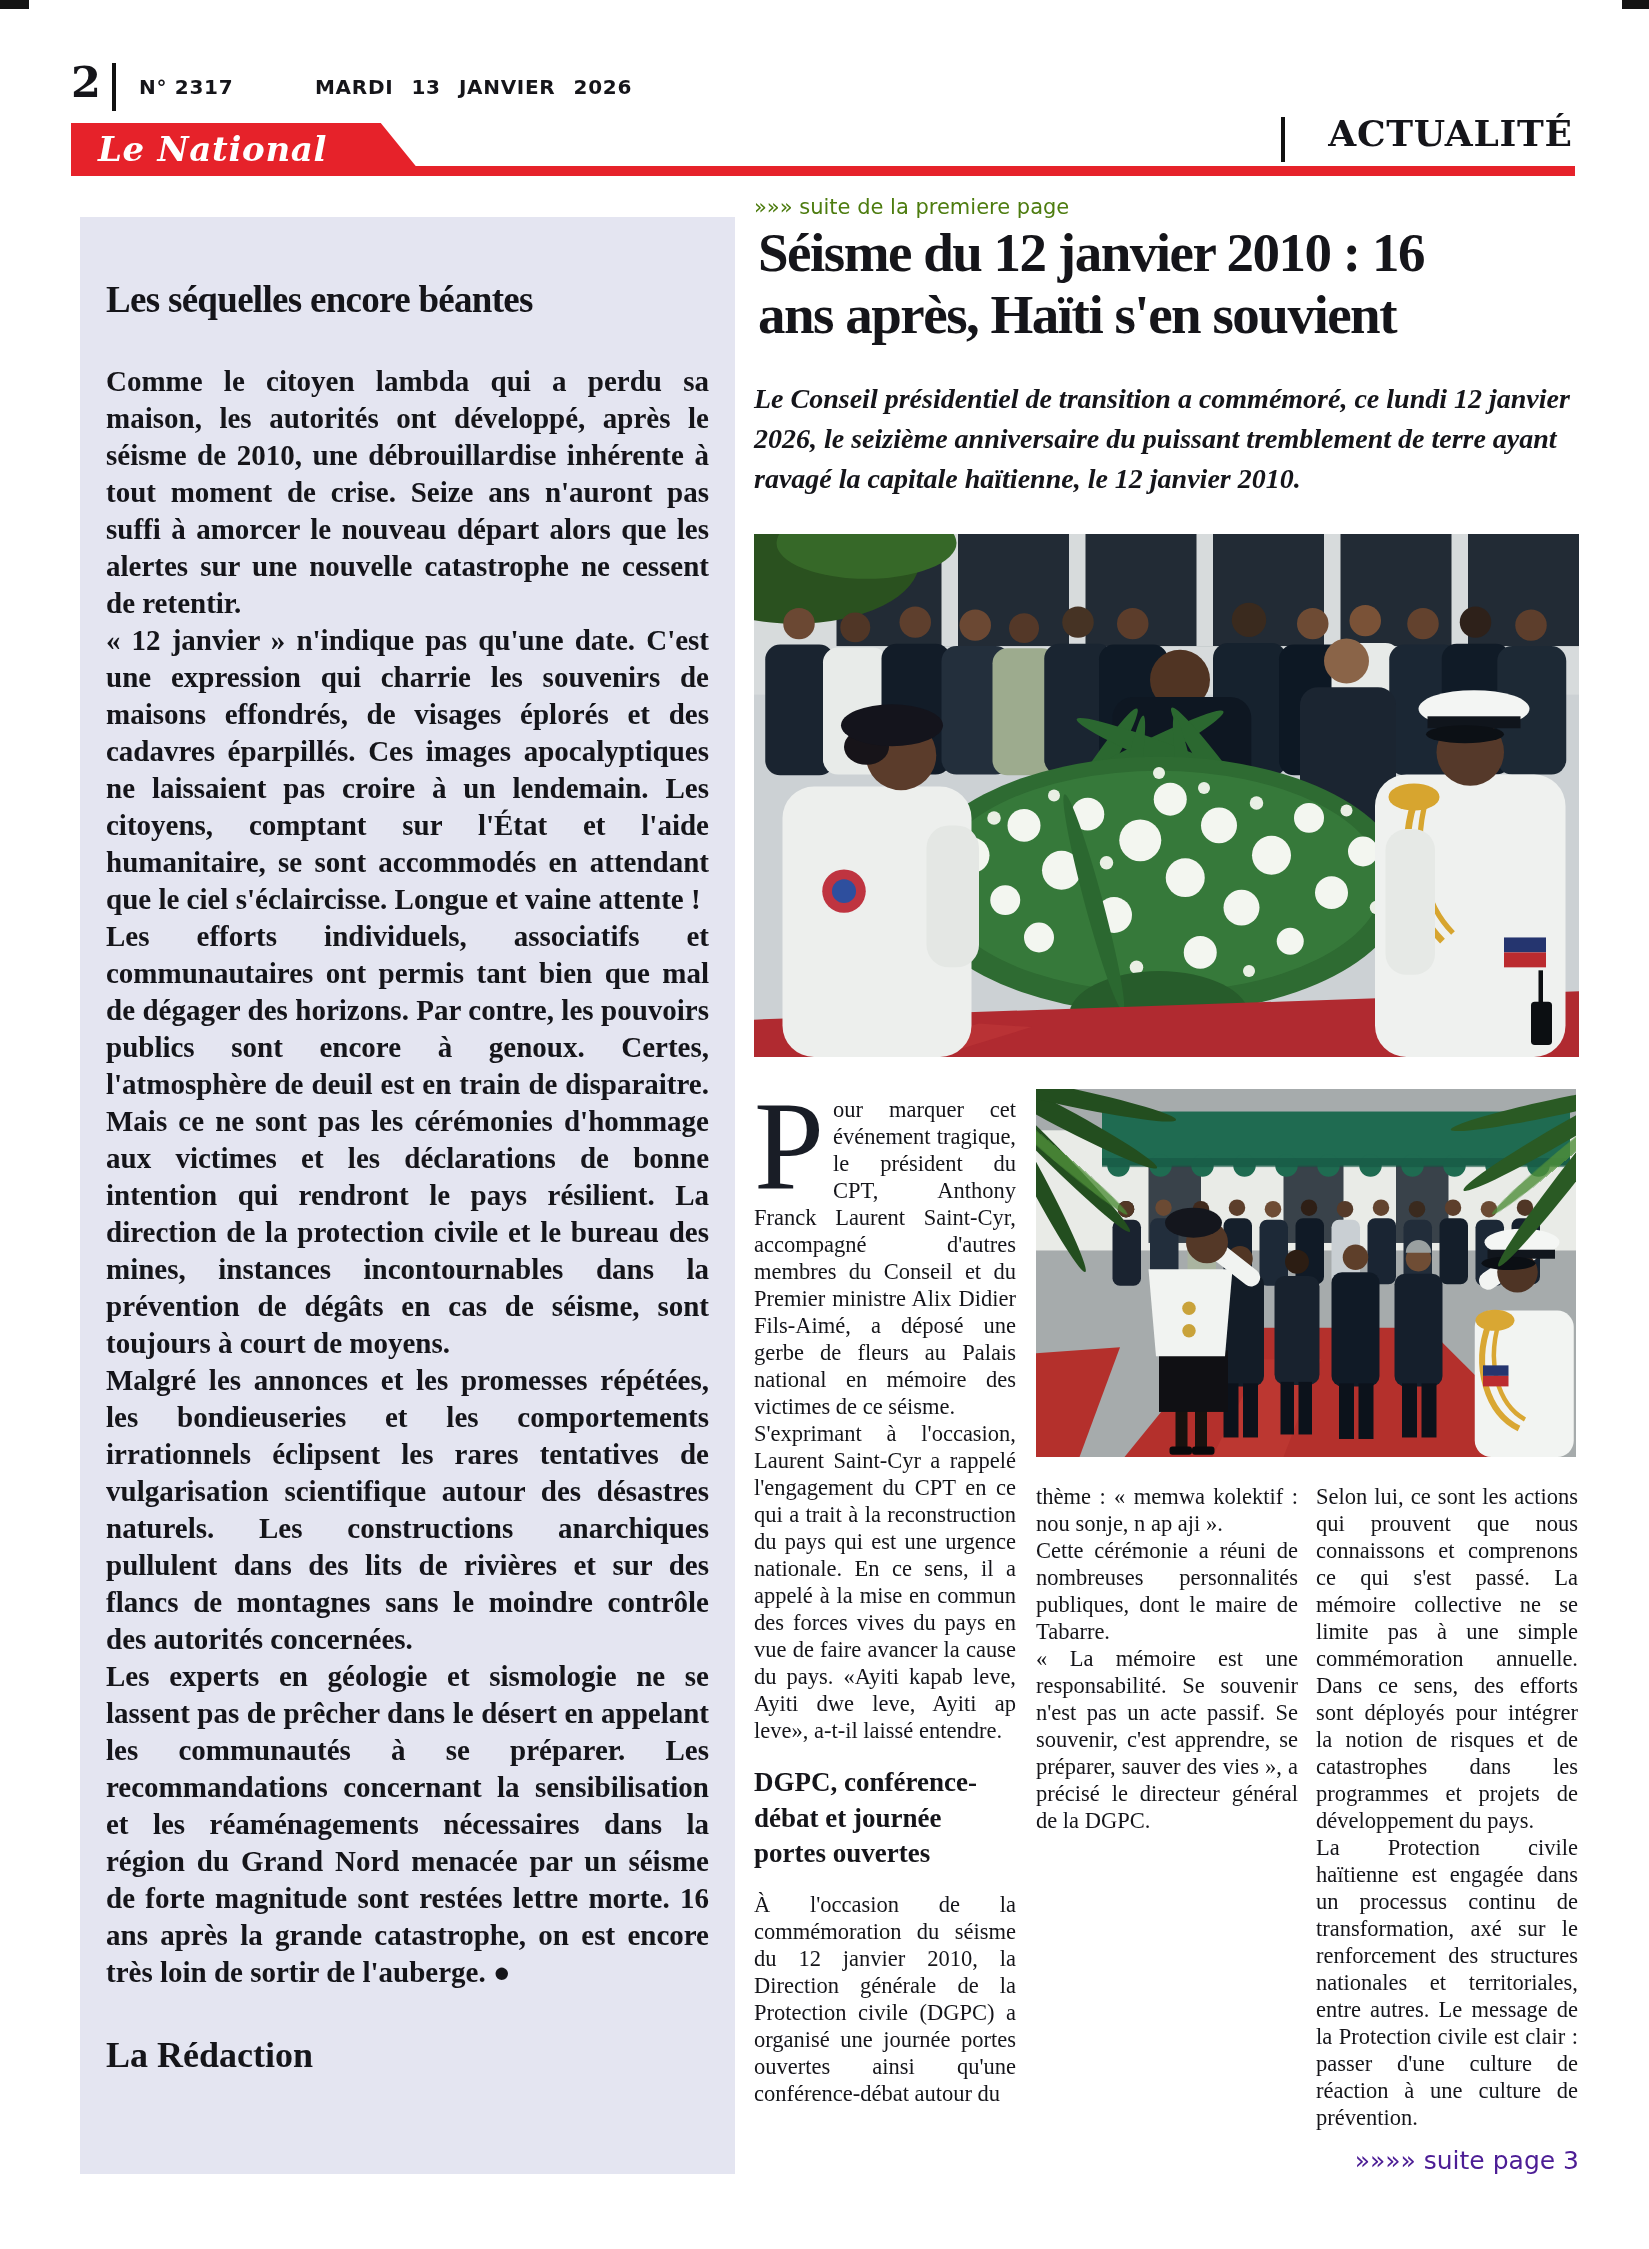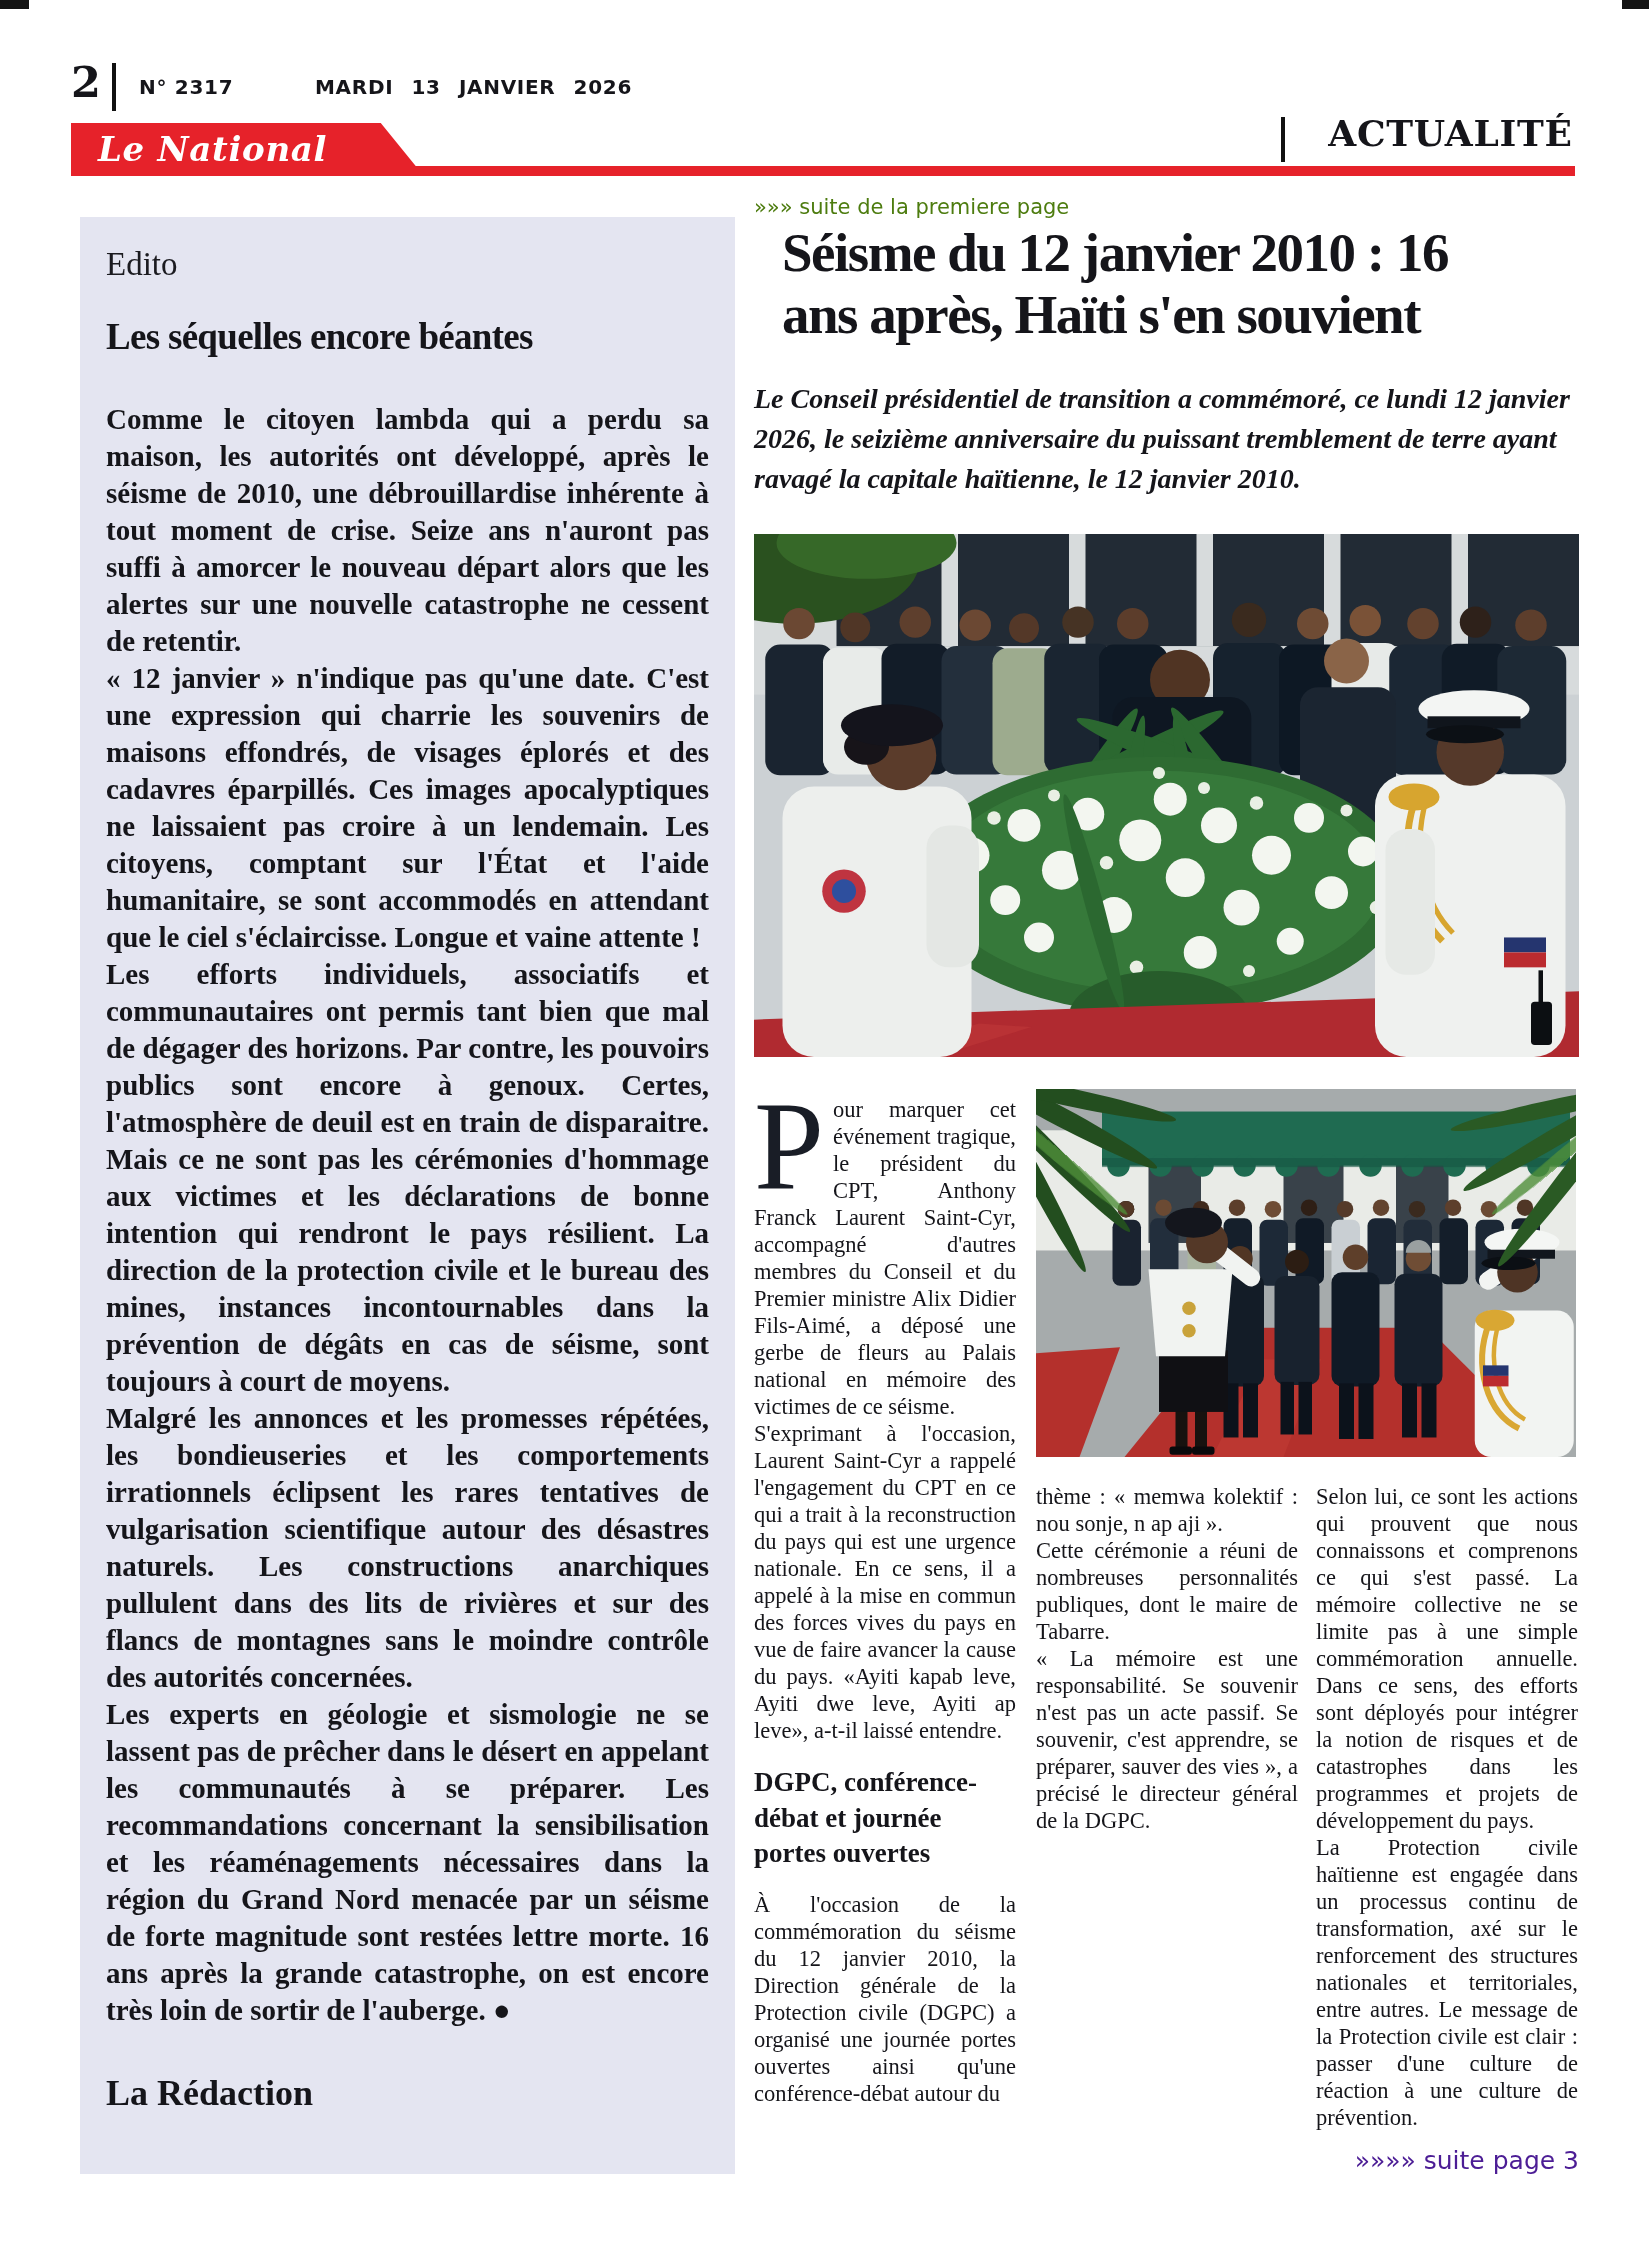--- a/index.html
+++ b/index.html
@@ -31,21 +31,21 @@
          box-sizing:border-box;padding:28.5px 26px 0 26px;}
   .edito-label{font-size:33px;line-height:1.15;color:#1b1b20;}
   .edito-title{margin:34px 0 0 0;font-size:37px;line-height:1.1;font-weight:bold;letter-spacing:-0.7px;}
   .edito-body{margin-top:43px;font-weight:bold;}
   .edito-body p{margin:0;font-size:29px;line-height:37px;text-align:justify;}
   .byline{margin-top:43px;font-size:36px;font-weight:bold;}
 
   
   .kicker{position:absolute;left:754px;top:195px;font-family:"DejaVu Sans",sans-serif;
           font-size:21px;color:#4d7c0f;}
-  .headline{position:absolute;left:782px;top:222px;width:829px;margin:0;
+  .headline{position:absolute;left:758px;top:222px;width:829px;margin:0;
             font-size:55px;line-height:1.13;font-weight:bold;letter-spacing:-1.5px;
             white-space:pre-line;}
   .lead{position:absolute;left:754px;top:379px;width:832px;margin:0;
         font-size:28px;line-height:1.42;font-weight:bold;font-style:italic;}
 
   figure{margin:0;padding:0;}
   .photo1{position:absolute;left:754px;top:534px;width:825px;height:523px;}
   .photo2{position:absolute;left:1036px;top:1089px;width:540px;height:368px;}
   .photo1 svg,.photo2 svg{display:block;width:100%;height:100%;}
 
@@ -73,21 +73,20 @@
   <div class="issue">N° 2317</div>
   <div class="date">MARDI  13  JANVIER  2026</div>
   <div class="banner-block">
     <span class="brand">Le National</span>
   </div>
   <div class="red-line"></div>
   <div class="section-pipe"></div>
   <div class="section">ACTUALITÉ</div>
 
   <aside class="edito">
-    <div class="edito-label">Edito</div>
     <h2 class="edito-title">Les séquelles encore béantes</h2>
     <div class="edito-body">
       <p>Comme le citoyen lambda qui a perdu sa maison, les autorités ont développé, après le séisme de 2010, une débrouillardise inhérente à tout moment de crise. Seize ans n'auront pas suffi à amorcer le nouveau départ alors que les alertes sur une nouvelle catastrophe ne cessent de retentir.</p>
       <p>« 12 janvier » n'indique pas qu'une date. C'est une expression qui charrie les souvenirs de maisons effondrés, de visages éplorés et des cadavres éparpillés. Ces images apocalyptiques ne laissaient pas croire à un lendemain. Les citoyens, comptant sur l'État et l'aide humanitaire, se sont accommodés en attendant que le ciel s'éclaircisse. Longue et vaine attente !</p>
       <p>Les efforts individuels, associatifs et communautaires ont permis tant bien que mal de dégager des horizons. Par contre, les pouvoirs publics sont encore à genoux. Certes, l'atmosphère de deuil est en train de disparaitre. Mais ce ne sont pas les cérémonies d'hommage aux victimes et les déclarations de bonne intention qui rendront le pays résilient. La direction de la protection civile et le bureau des mines, instances incontournables dans la prévention de dégâts en cas de séisme, sont toujours à court de moyens.</p>
       <p>Malgré les annonces et les promesses répétées, les bondieuseries et les comportements irrationnels éclipsent les rares tentatives de vulgarisation scientifique autour des désastres naturels. Les constructions anarchiques pullulent dans des lits de rivières et sur des flancs de montagnes sans le moindre contrôle des autorités concernées.</p>
       <p>Les experts en géologie et sismologie ne se lassent pas de prêcher dans le désert en appelant les communautés à se préparer. Les recommandations concernant la sensibilisation et les réaménagements nécessaires dans la région du Grand Nord menacée par un séisme de forte magnitude sont restées lettre morte. 16 ans après la grande catastrophe, on est encore très loin de sortir de l'auberge. ●</p>
     </div>
     <div class="byline">La Rédaction</div>
   </aside>

